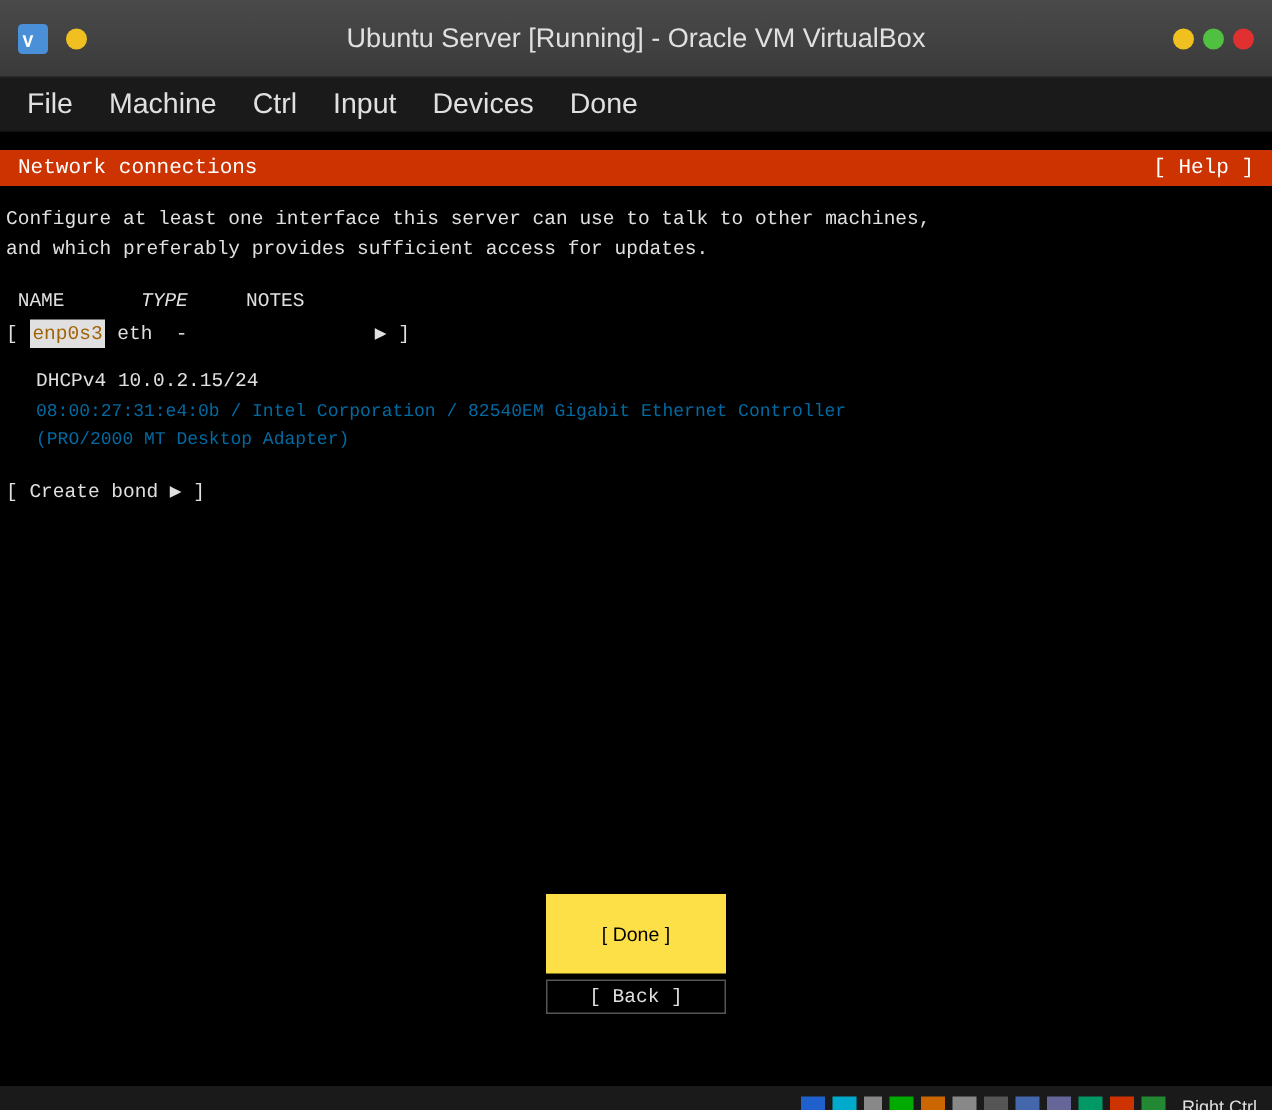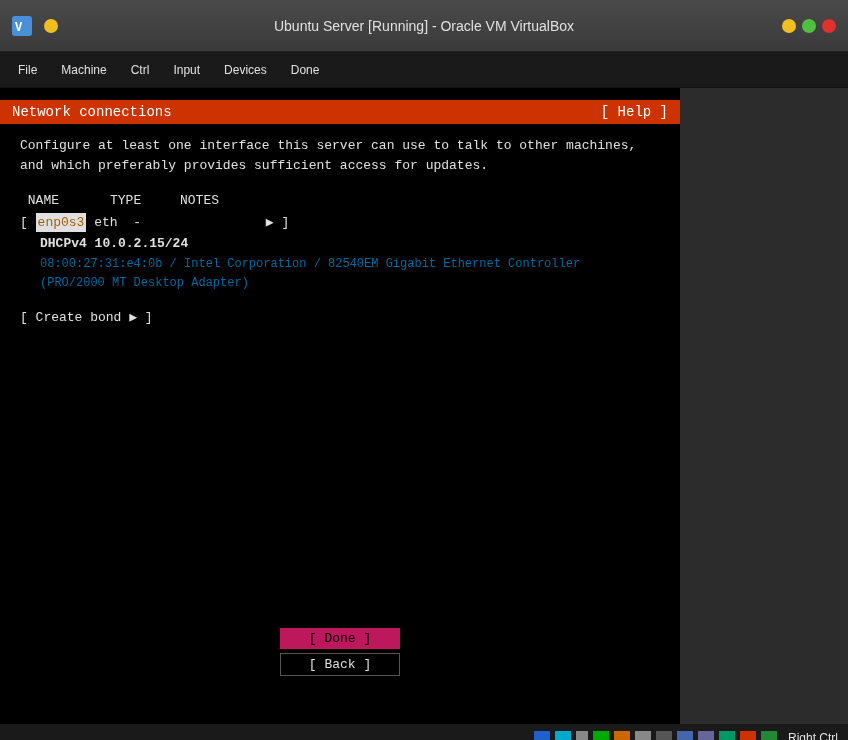--- a/index.html
+++ b/index.html
@@ -36,21 +36,21 @@
       margin-left: 4px;
     }
     .dot {
       width: 14px;
       height: 14px;
       border-radius: 50%;
     }
     .dot-min { background: #f0c020; }
     .titlebar-title {
       color: #e0e0e0;
-      font-size: 14px;
+      font-size: 18px;
       font-family: sans-serif;
       position: absolute;
       left: 50%;
       transform: translateX(-50%);
     }
     .titlebar-right {
       display: flex;
       gap: 6px;
     }
     .dot-yellow { background: #f0c020; }
@@ -63,29 +63,29 @@
       background: #1a1a1a;
       display: flex;
       align-items: center;
       padding: 0 8px;
       gap: 4px;
       border-bottom: 1px solid #111;
     }
     .menubar-item {
       color: #e0e0e0;
       font-family: sans-serif;
-      font-size: 12px;
+      font-size: 19px;
       padding: 4px 10px;
       border-radius: 3px;
       cursor: pointer;
     }
 
     
     .vm-area {
-      width: 680px;
+      width: 848px;
       height: 636px;
       background: #000000;
       position: relative;
       overflow: hidden;
     }
 
     
     .nc-header {
       background: #cc3300;
       color: #ffffff;
@@ -93,21 +93,21 @@
       font-size: 14px;
       padding: 4px 12px;
       display: flex;
       justify-content: space-between;
       align-items: center;
       margin: 12px 0 0 0;
     }
 
     
     .content {
-      padding: 12px 20px;
+      padding: 12px 4px;
       color: #e0e0e0;
       font-family: 'Courier New', Courier, monospace;
       font-size: 13px;
       line-height: 1.5;
     }
 
     .description {
       margin-bottom: 16px;
       color: #e0e0e0;
     }
@@ -117,21 +117,21 @@
     }
 
     .table-header {
       color: #e0e0e0;
       display: flex;
       gap: 0;
       margin-bottom: 2px;
     }
 
     .col-name { width: 90px; }
-    .col-type { width: 70px; }
+    .col-type { width: 70px; font-style: italic; }
     .col-notes { width: 100px; }
 
     .interface-row {
       display: flex;
       align-items: center;
       color: #e0e0e0;
     }
 
     .interface-bracket {
       color: #e0e0e0;
@@ -139,22 +139,21 @@
 
     .interface-selected {
       background: #e0e0e0;
       color: #a16207;
       padding: 0 2px;
     }
 
     .dhcp-row {
       color: #e0e0e0;
       padding-left: 20px;
-      margin-top: 2px;
-      font-weight: bold;
+      margin-top: 12px;
     }
 
     .mac-info {
       color: #0369a1;
       font-size: 12px;
       padding-left: 20px;
       margin-top: 1px;
     }
 
     .create-bond {
@@ -168,25 +167,25 @@
       bottom: 60px;
       left: 50%;
       transform: translateX(-50%);
       display: flex;
       flex-direction: column;
       align-items: center;
       gap: 4px;
     }
 
     .btn-done {
-      background: #be185d;
+      background: #fde047;
       color: #000000;
-      font-family: Liberation Mono, monospace;
+      font-family: Liberation Sans, sans-serif;
       font-size: 13px;
-      padding: 3px 0;
+      padding: 19px 0;
       width: 120px;
       text-align: center;
       cursor: pointer;
     }
 
     .btn-back {
       background: transparent;
       color: #e0e0e0;
       font-family: 'Courier New', Courier, monospace;
       font-size: 13px;

